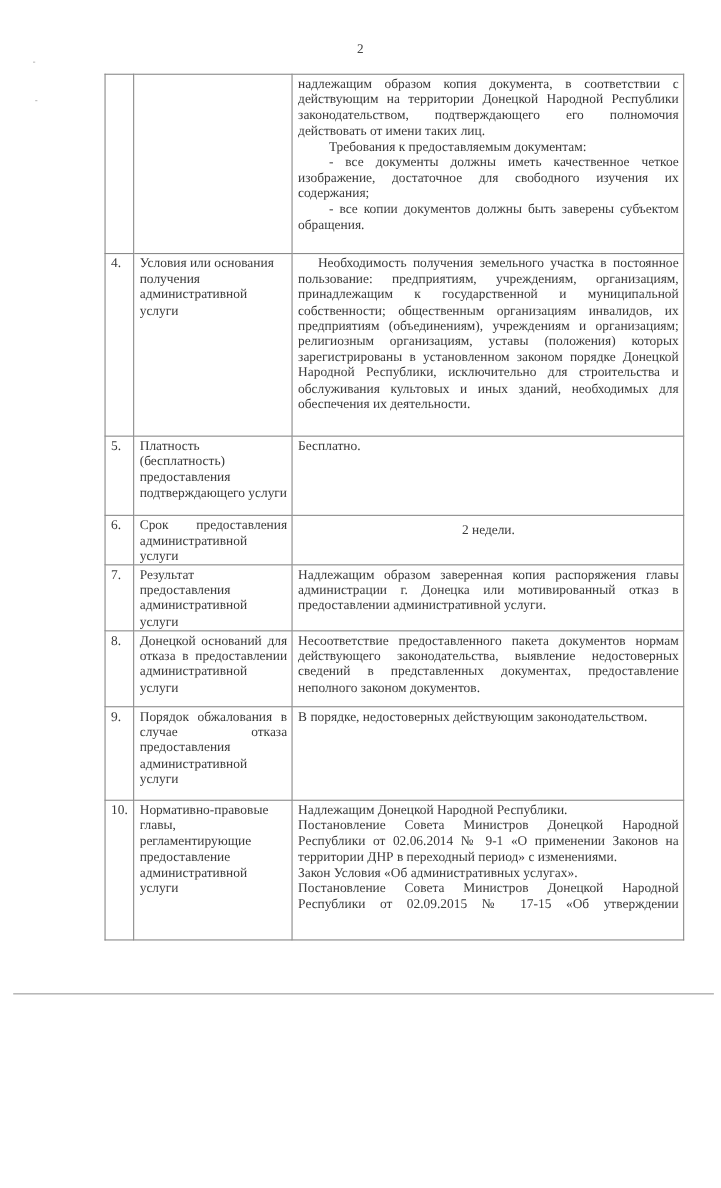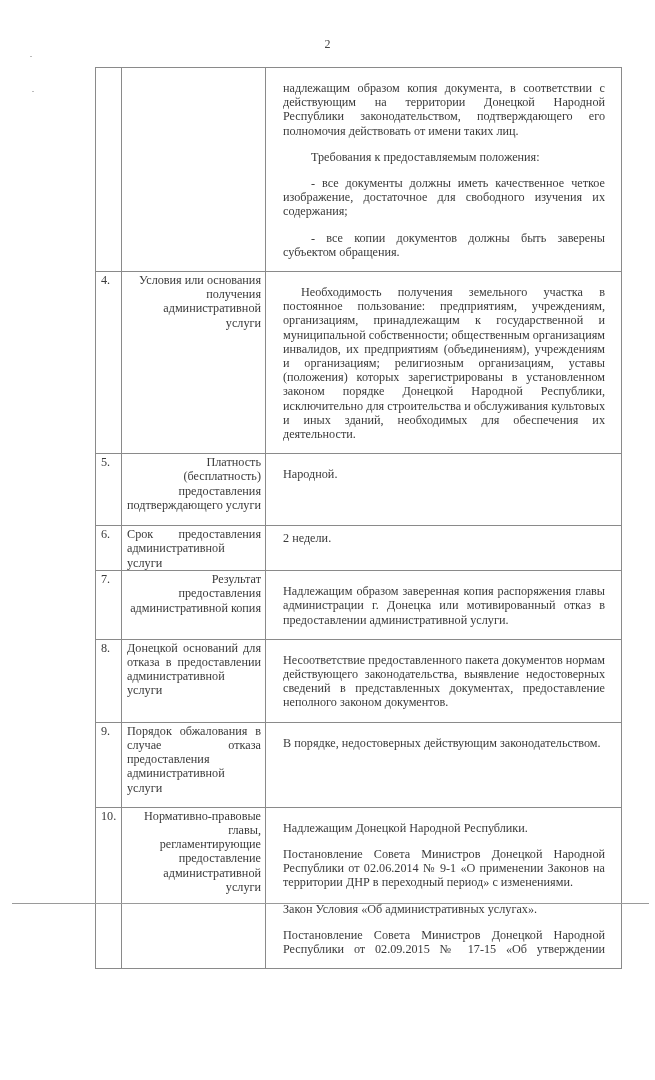--- a/index.html
+++ b/index.html
@@ -4,25 +4,25 @@
 <style>
   html, body { margin:0; padding:0; }
   body { width:655px; height:1080px; background:#ffffff; position:relative; overflow:hidden;
          font-family:"Liberation Serif", "DejaVu Serif", serif; color:#3a3a3a; }
   .page-num { position:absolute; top:37px; left:0; width:655px; text-align:center; font-size:12px; color:#444; }
   .speck { position:absolute; width:2px; height:1px; background:#bbb; }
   table.doc { position:absolute; left:95px; top:67px; width:526px; border-collapse:collapse; table-layout:fixed; }
   table.doc td { border:1px solid #8a8a8a; vertical-align:top; font-size:12.2px; line-height:14.2px; padding:1px 4px 0 5px; }
   col.c1 { width:26px; } col.c2 { width:144px; } col.c3 { width:356px; }
   td.num { padding-left:6px; }
-  td.label { text-align:right; }
+  td.label { text-align:left; }
   td.just, .just { text-align:justify; text-align-last:left; }
   .indent { text-indent:28px; }
   .indent-s { text-indent:18px; }
-  .p { margin:12px; }
+  .p { margin:0; }
   .bottom-rule { position:absolute; left:12px; top:903px; width:637px; height:1px; background:#9a9a9a; }
 </style>
 </head>
 <body>
 
 <div class="page-num">2</div>
 <div class="speck" style="left:30px;top:56px;"></div>
 <div class="speck" style="left:32px;top:91px;"></div>
 
 <table class="doc">
@@ -30,49 +30,49 @@
       <col class="c1">
       <col class="c2">
       <col class="c3">
     </colgroup>
   <tbody>
     <tr style="height:163px;">
       <td class="num"></td>
       <td class="label"></td>
       <td>
         <p class="p just">надлежащим образом копия документа, в соответствии с действующим на территории Донецкой Народной Республики законодательством, подтверждающего его полномочия действовать от имени таких лиц.</p>
-        <p class="p just indent">Требования к предоставляемым положения:</p>
+        <p class="p just indent">Требования к предоставляемым документам:</p>
         <p class="p just indent">- все документы должны иметь качественное четкое изображение, достаточное для свободного изучения их содержания;</p>
         <p class="p just indent">- все копии документов должны быть заверены субъектом обращения.</p>
       </td>
     </tr>
     <tr style="height:166px;">
       <td class="num">4.</td>
       <td class="label">Условия или основания получения административной услуги</td>
       <td>
         <p class="p just indent-s">Необходимость получения земельного участка в постоянное пользование: предприятиям, учреждениям, организациям, принадлежащим к государственной и муниципальной собственности; общественным организациям инвалидов, их предприятиям (объединениям), учреждениям и организациям; религиозным организациям, уставы (положения) которых зарегистрированы в установленном законом порядке Донецкой Народной Республики, исключительно для строительства и обслуживания культовых и иных зданий, необходимых для обеспечения их деятельности.</p>
       </td>
     </tr>
     <tr style="height:72px;">
       <td class="num">5.</td>
       <td class="label">Платность (бесплатность) предоставления подтверждающего услуги</td>
       <td>
-        <p class="p">Народной.</p>
+        <p class="p">Бесплатно.</p>
       </td>
     </tr>
     <tr style="height:45px;">
       <td class="num">6.</td>
       <td class="label just">Срок предоставления административной услуги</td>
       <td>
-        <p class="p" style="margin-top:4px;">2 недели.</p>
+        <p class="p" style="margin-top:4px;text-align:center;">2 недели.</p>
       </td>
     </tr>
     <tr style="height:60px;">
       <td class="num">7.</td>
-      <td class="label">Результат предоставления административной копия</td>
+      <td class="label">Результат предоставления административной услуги</td>
       <td>
         <p class="p just">Надлежащим образом заверенная копия распоряжения главы администрации г. Донецка или мотивированный отказ в предоставлении административной услуги.</p>
       </td>
     </tr>
     <tr style="height:69px;">
       <td class="num">8.</td>
       <td class="label just">Донецкой оснований для отказа в предоставлении административной услуги</td>
       <td>
         <p class="p just">Несоответствие предоставленного пакета документов нормам действующего законодательства, выявление недостоверных сведений в представленных документах, предоставление неполного законом документов.</p>
       </td>

